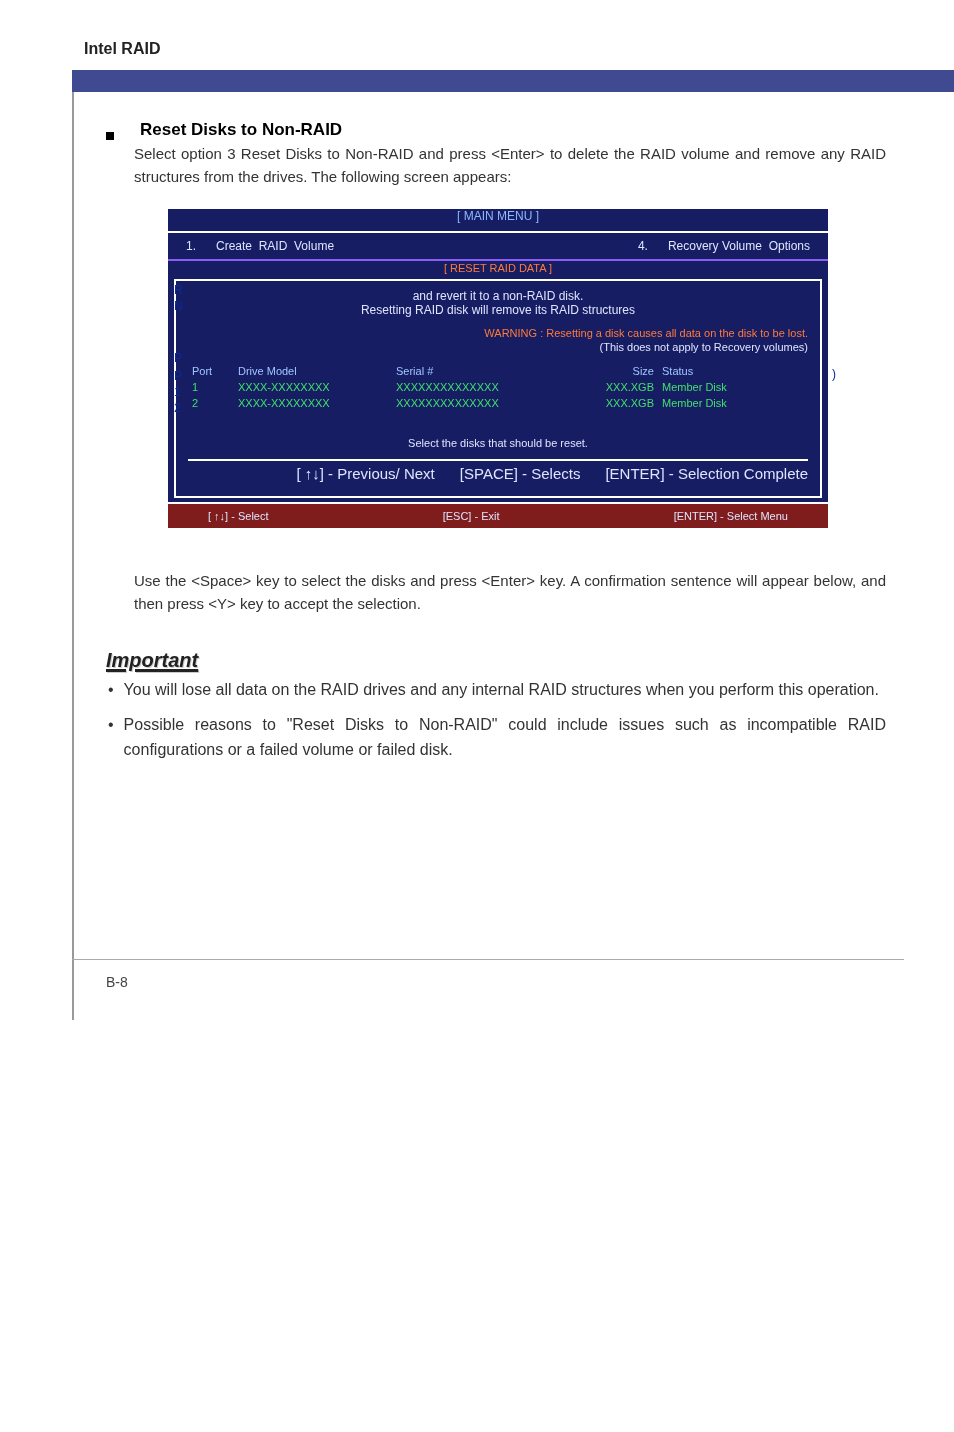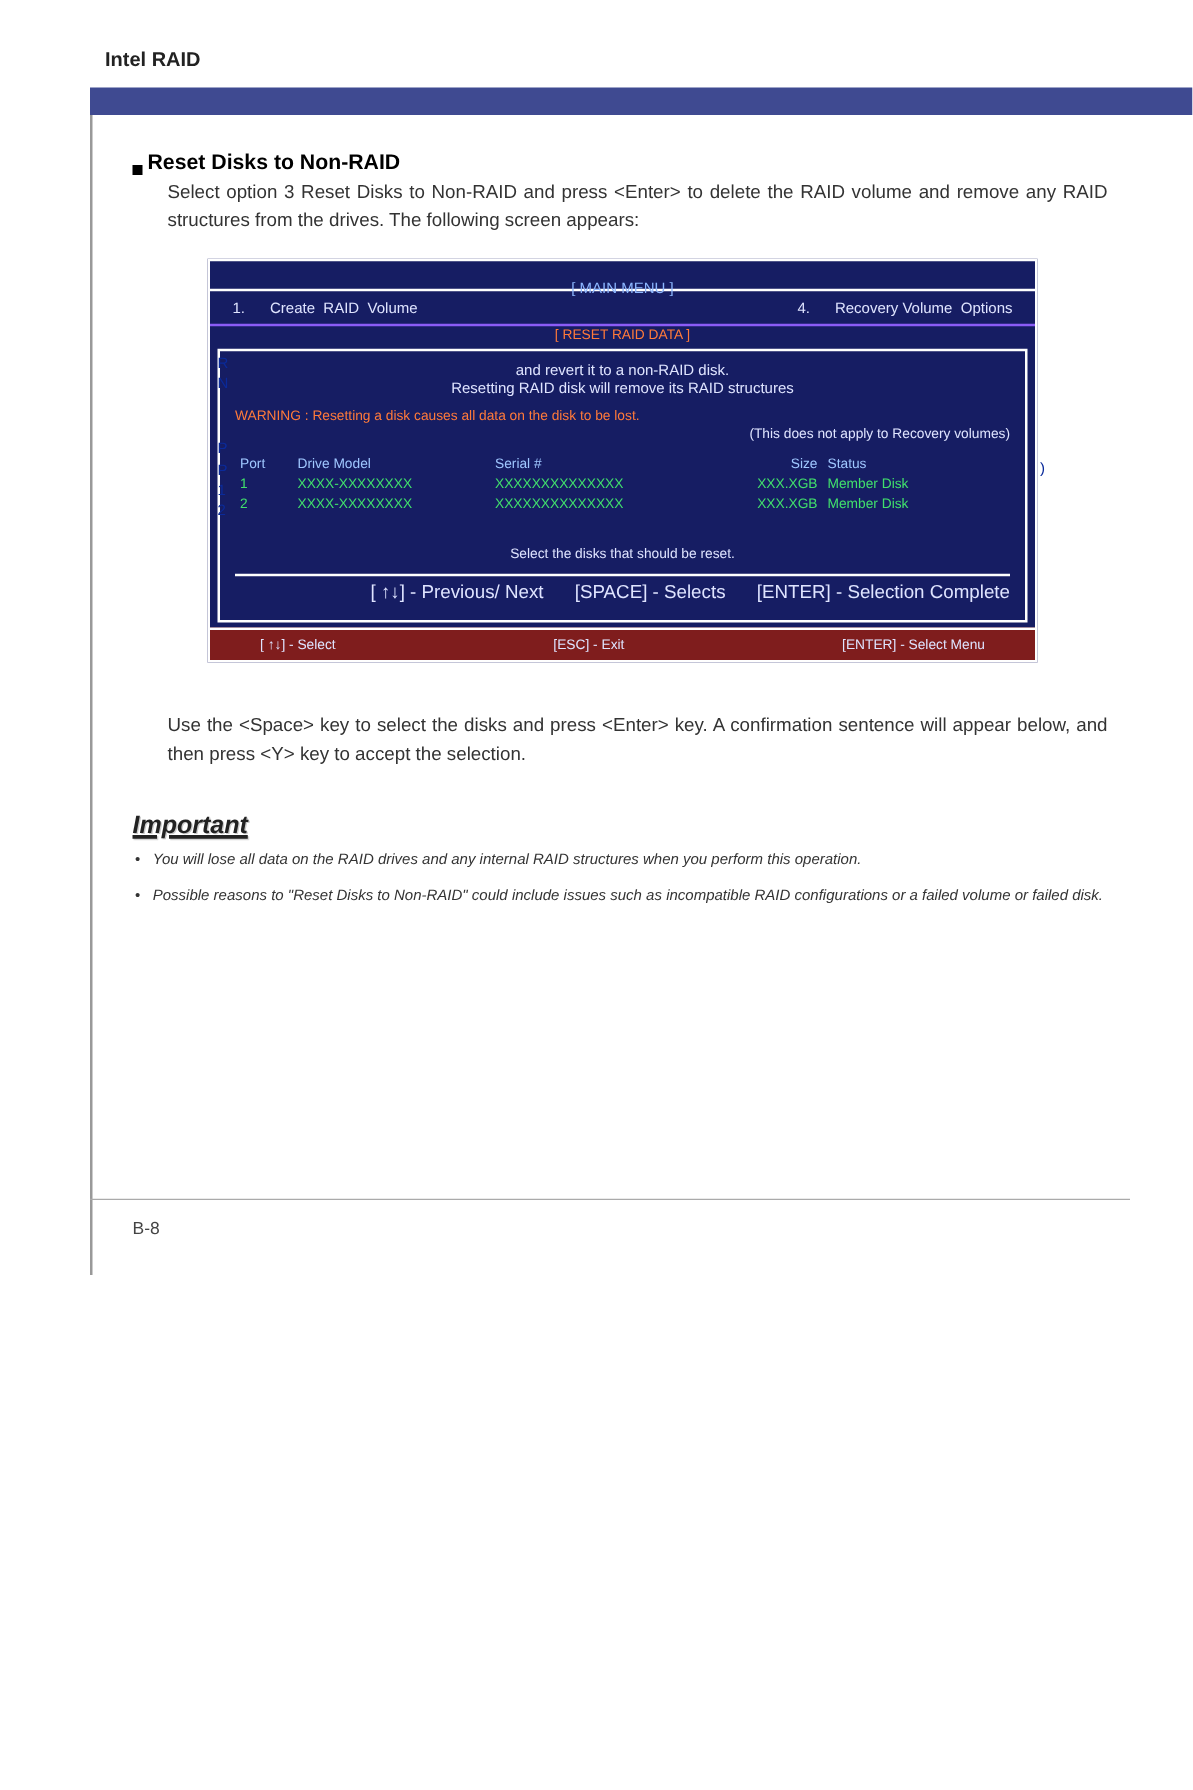--- a/index.html
+++ b/index.html
@@ -1,48 +1,48 @@
 <!DOCTYPE html>
 <html><head>
 <meta charset="utf-8">
 <style>
   html,body{margin:0;padding:0;font-family:Arial,Helvetica,sans-serif;background:#fff;color:#333}
   .page{width:954px;height:1020px;position:relative;box-sizing:border-box;padding:0 0 0 0}
   .header-title{position:absolute;left:84px;top:40px;font-weight:bold;font-size:16px;color:#222}
   .blue-bar{position:absolute;left:72px;top:70px;right:0;height:22px;background:#3f4a91}
   .left-rule{position:absolute;left:72px;top:92px;width:2px;height:1250px;background:#999}
   .content{position:absolute;left:106px;top:120px;width:780px}
-  .bullet-row{display:flex;align-items:flex-end;gap:4px}
+  .bullet-row{display:flex;align-items:flex-end;gap:26px}
   .bullet{width:8px;height:8px;background:#000;margin-top:6px;flex-shrink:0}
   .sec-title{font-weight:bold;font-size:17px;color:#000}
   .body-text{font-size:15px;line-height:1.55;color:#333;text-align:justify;margin-left:28px;margin-top:2px}
   .bios-box{margin:18px 0 0 60px;width:660px;background:#161d63;border:2px solid #fff;position:relative;font-family:Arial,Helvetica,sans-serif}
   .main-menu-bar{position:relative;height:22px;border-bottom:2px solid #fff}
-  .mm-label{color:#8db7ff;font-size:12px;position:absolute;left:50%;top:14px;transform:translateX(-50%)}
+  .mm-label{color:#8db7ff;font-size:12px;position:absolute;left:50%;top:0;transform:translateX(-50%)}
   .mm-row{display:flex;align-items:center;padding:6px 18px;color:#dfe4ff;font-size:12px}
   .mm-row span{white-space:pre}
   .reset-label-bar{position:relative;height:18px;border-top:2px solid #8b5cf6}
   .reset-label{color:#ff7a3a;font-size:11px;position:absolute;left:50%;top:1px;transform:translateX(-50%)}
   .reset-body{border:2px solid #fff;margin:0 6px 4px 6px;padding:8px 12px 10px 12px;color:#dfe4ff;font-size:12px}
   .center{text-align:center}
-  .warn{color:#ff7a3a;font-size:11px;margin-top:10px;text-align:left}
+  .warn{color:#ff7a3a;font-size:11px;margin-top:10px;text-align:right}
   .note{color:#dfe4ff;font-size:11px;text-align:right;margin-top:2px}
   .tbl{width:100%;margin-top:10px;border-collapse:collapse;font-size:11px}
   .tbl th{color:#9fc7ff;text-align:left;font-weight:normal;padding:2px 4px}
   .tbl td{color:#41e06c;padding:2px 4px;white-space:nowrap}
   .tbl td.sz{text-align:right}
   .sel-line{color:#dfe4ff;font-size:11px;text-align:center;margin-top:26px}
   .hints{color:#dfe4ff;font-size:15px;text-align:right;margin-top:10px;padding:4px 0;border-top:2px solid #fff}
   .footer-bar{background:#7f1d1d;color:#dfe4ff;font-size:11px;display:flex;justify-content:space-between;padding:6px 40px;border-top:2px solid #fff}
   .post-bios{margin-top:39px}
   .post-bios p{font-size:15px;line-height:1.55;text-align:justify;margin:0 0 0 28px}
   .important{margin-top:34px}
   .imp-title{font-style:italic;font-weight:bold;font-size:20px;color:#222;text-shadow:1px 1px 0 #ccc;text-decoration:underline;text-decoration-thickness:3px;text-underline-offset:2px}
   .imp-list{margin-top:6px;padding-left:0;list-style:none}
-  .imp-list li{font-style:italic;font-size:12px;line-height:1.55;text-align:justify;margin-bottom:10px;display:flex}
+  .imp-list li{font-size:16px;line-height:1.55;text-align:justify;margin-bottom:10px;display:flex}
   .imp-list li::before{content:"•";margin:0 10px 0 2px;font-style:normal}
   .page-num{position:absolute;left:106px;bottom:30px;font-size:14px;color:#444}
   .foot-rule{position:absolute;left:72px;right:50px;bottom:60px;height:1px;background:#aaa}
   .side-letters{position:absolute;left:6px;color:#0a2a9a;font-size:12px;line-height:1.5}
 </style>
 </head>
 <body>
 
 <div class="page">
   <div class="header-title">Intel RAID</div>

